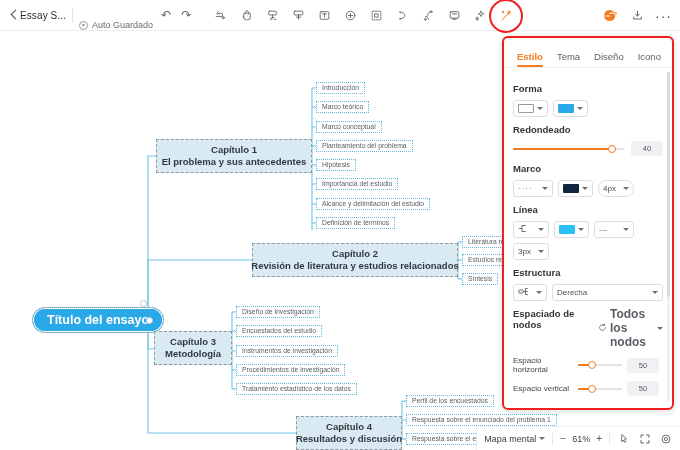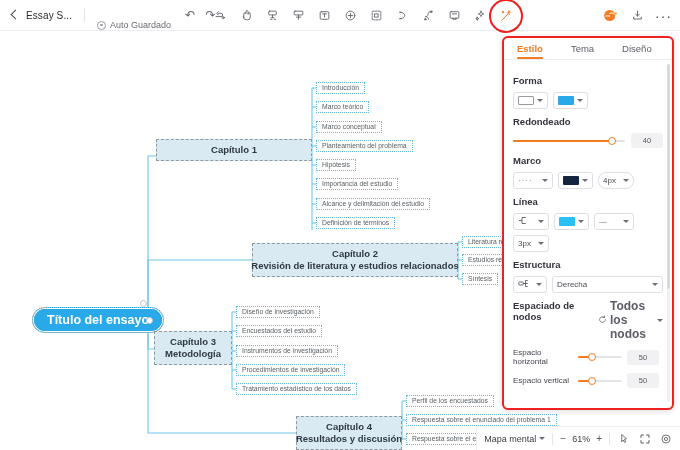--- a/index.html
+++ b/index.html
@@ -10,21 +10,21 @@
     overflow: hidden;
   }
   #app { position: relative; width: 680px; height: 450px; background:#fff; }
 
   
   .topbar {
     position: absolute; left:0; top:0; width:680px; height:31px;
     background:#ffffff; border-bottom:1px solid #ececef;
     display:flex; align-items:center; z-index:40;
   }
-  .tb-left { display:flex; align-items:center; gap:6px; padding-left:8px; }
+  .tb-left { display:flex; align-items:center; padding-left:8px; }
   .back-chevron { width:12px; height:12px; position:relative; cursor:pointer; }
   .back-chevron::before{
     content:""; position:absolute; left:4px; top:2px; width:6px; height:6px;
     border-left:1.4px solid #4a4a52; border-bottom:1.4px solid #4a4a52;
     transform:rotate(45deg);
   }
   .doc-title { font-size:10px; color:#2c2c33; letter-spacing:.1px; }
   .tb-sep { width:1px; height:14px; background:#e3e3e7; margin:0 6px; }
   .autosave { display:flex; align-items:center; gap:4px; font-size:9px; color:#6a6a73;margin-top:20px; }
   .autosave-dot {
@@ -102,22 +102,22 @@
   
   .panel{
     position:absolute; right:6px; top:36px; width:172px; height:374px;
     background:#ffffff; border-radius:6px;
     box-shadow:0 1px 6px rgba(0,0,0,.14);
     border:2.2px solid #ee2020;
     z-index:50; overflow:hidden;
     display:flex; flex-direction:column;
   }
   .panel-tabs{
-    display:flex; align-items:flex-end; gap:14px;
-    height:22px; padding:0 6px; border-bottom:1px solid #eeeef1; flex:none;
+    display:flex; align-items:flex-end; gap:0;
+    height:30px; padding:0 6px; border-bottom:1px solid #eeeef1; flex:none;
   }
   .ptab{
     font-size:9.5px; color:#5d5d66; padding:0 7px 5px 7px; cursor:pointer;
     position:relative;
   }
   .ptab.active{ color:#f47b20; font-weight:bold; }
   .ptab.active::after{
     content:""; position:absolute; left:7px; right:7px; bottom:0px;
     height:2px; background:#f47b20; border-radius:1px;
   }
@@ -357,20 +357,21 @@
     <div class="root-wrap" style="left:32px; top:276px;">
       <div class="node n-root" style="position:relative;">
         <span>Título del ensayo</span>
       </div>
       <span class="root-handle" style="left:108px; top:-7px;"></span>
       <span class="root-handle" style="left:114px; top:10px;"></span>
     </div>
 
     <div class="node n-chapter" style="left:156px; top:108px; width:156px;">
       <span>Capítulo 1</span>
+      <span>El problema y sus antecedentes</span>
     </div>
     <div class="node n-leaf" style="left:316px; top:51px;">
         <span>Introducción</span>
       </div>
     <div class="node n-leaf" style="left:316px; top:70px;">
         <span>Marco teórico</span>
       </div>
     <div class="node n-leaf" style="left:316px; top:90px;">
         <span>Marco conceptual</span>
       </div>

